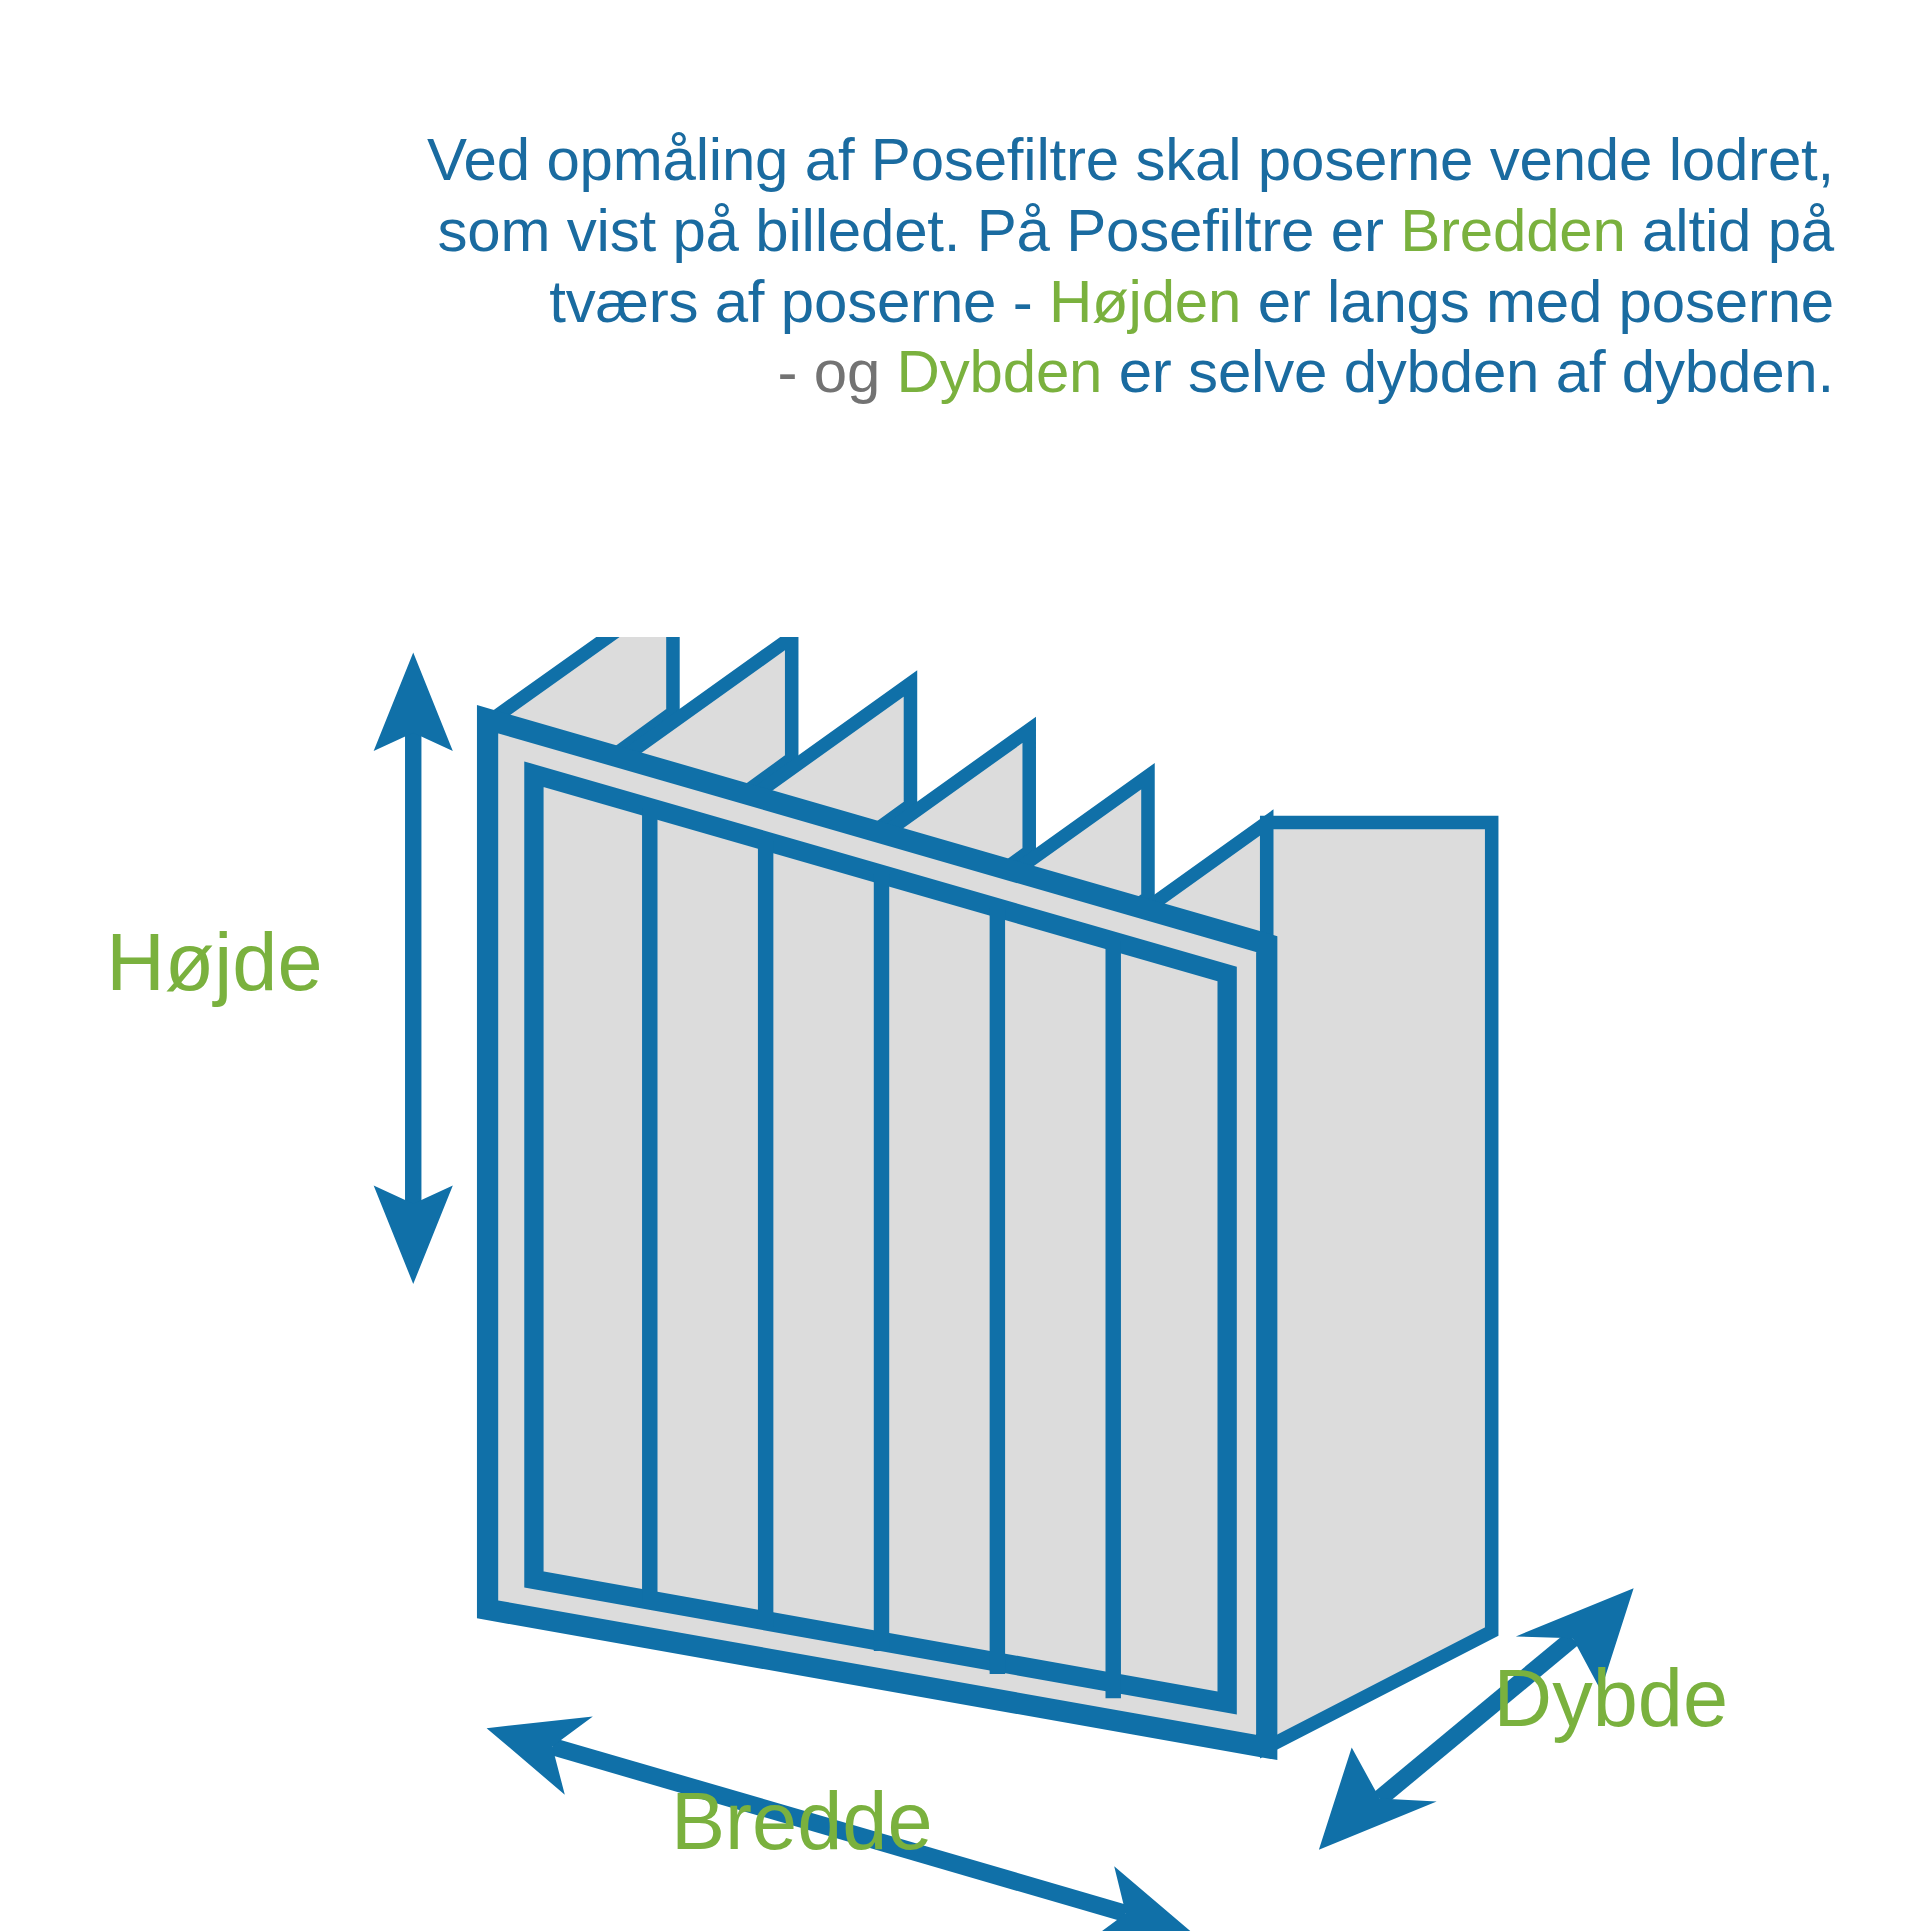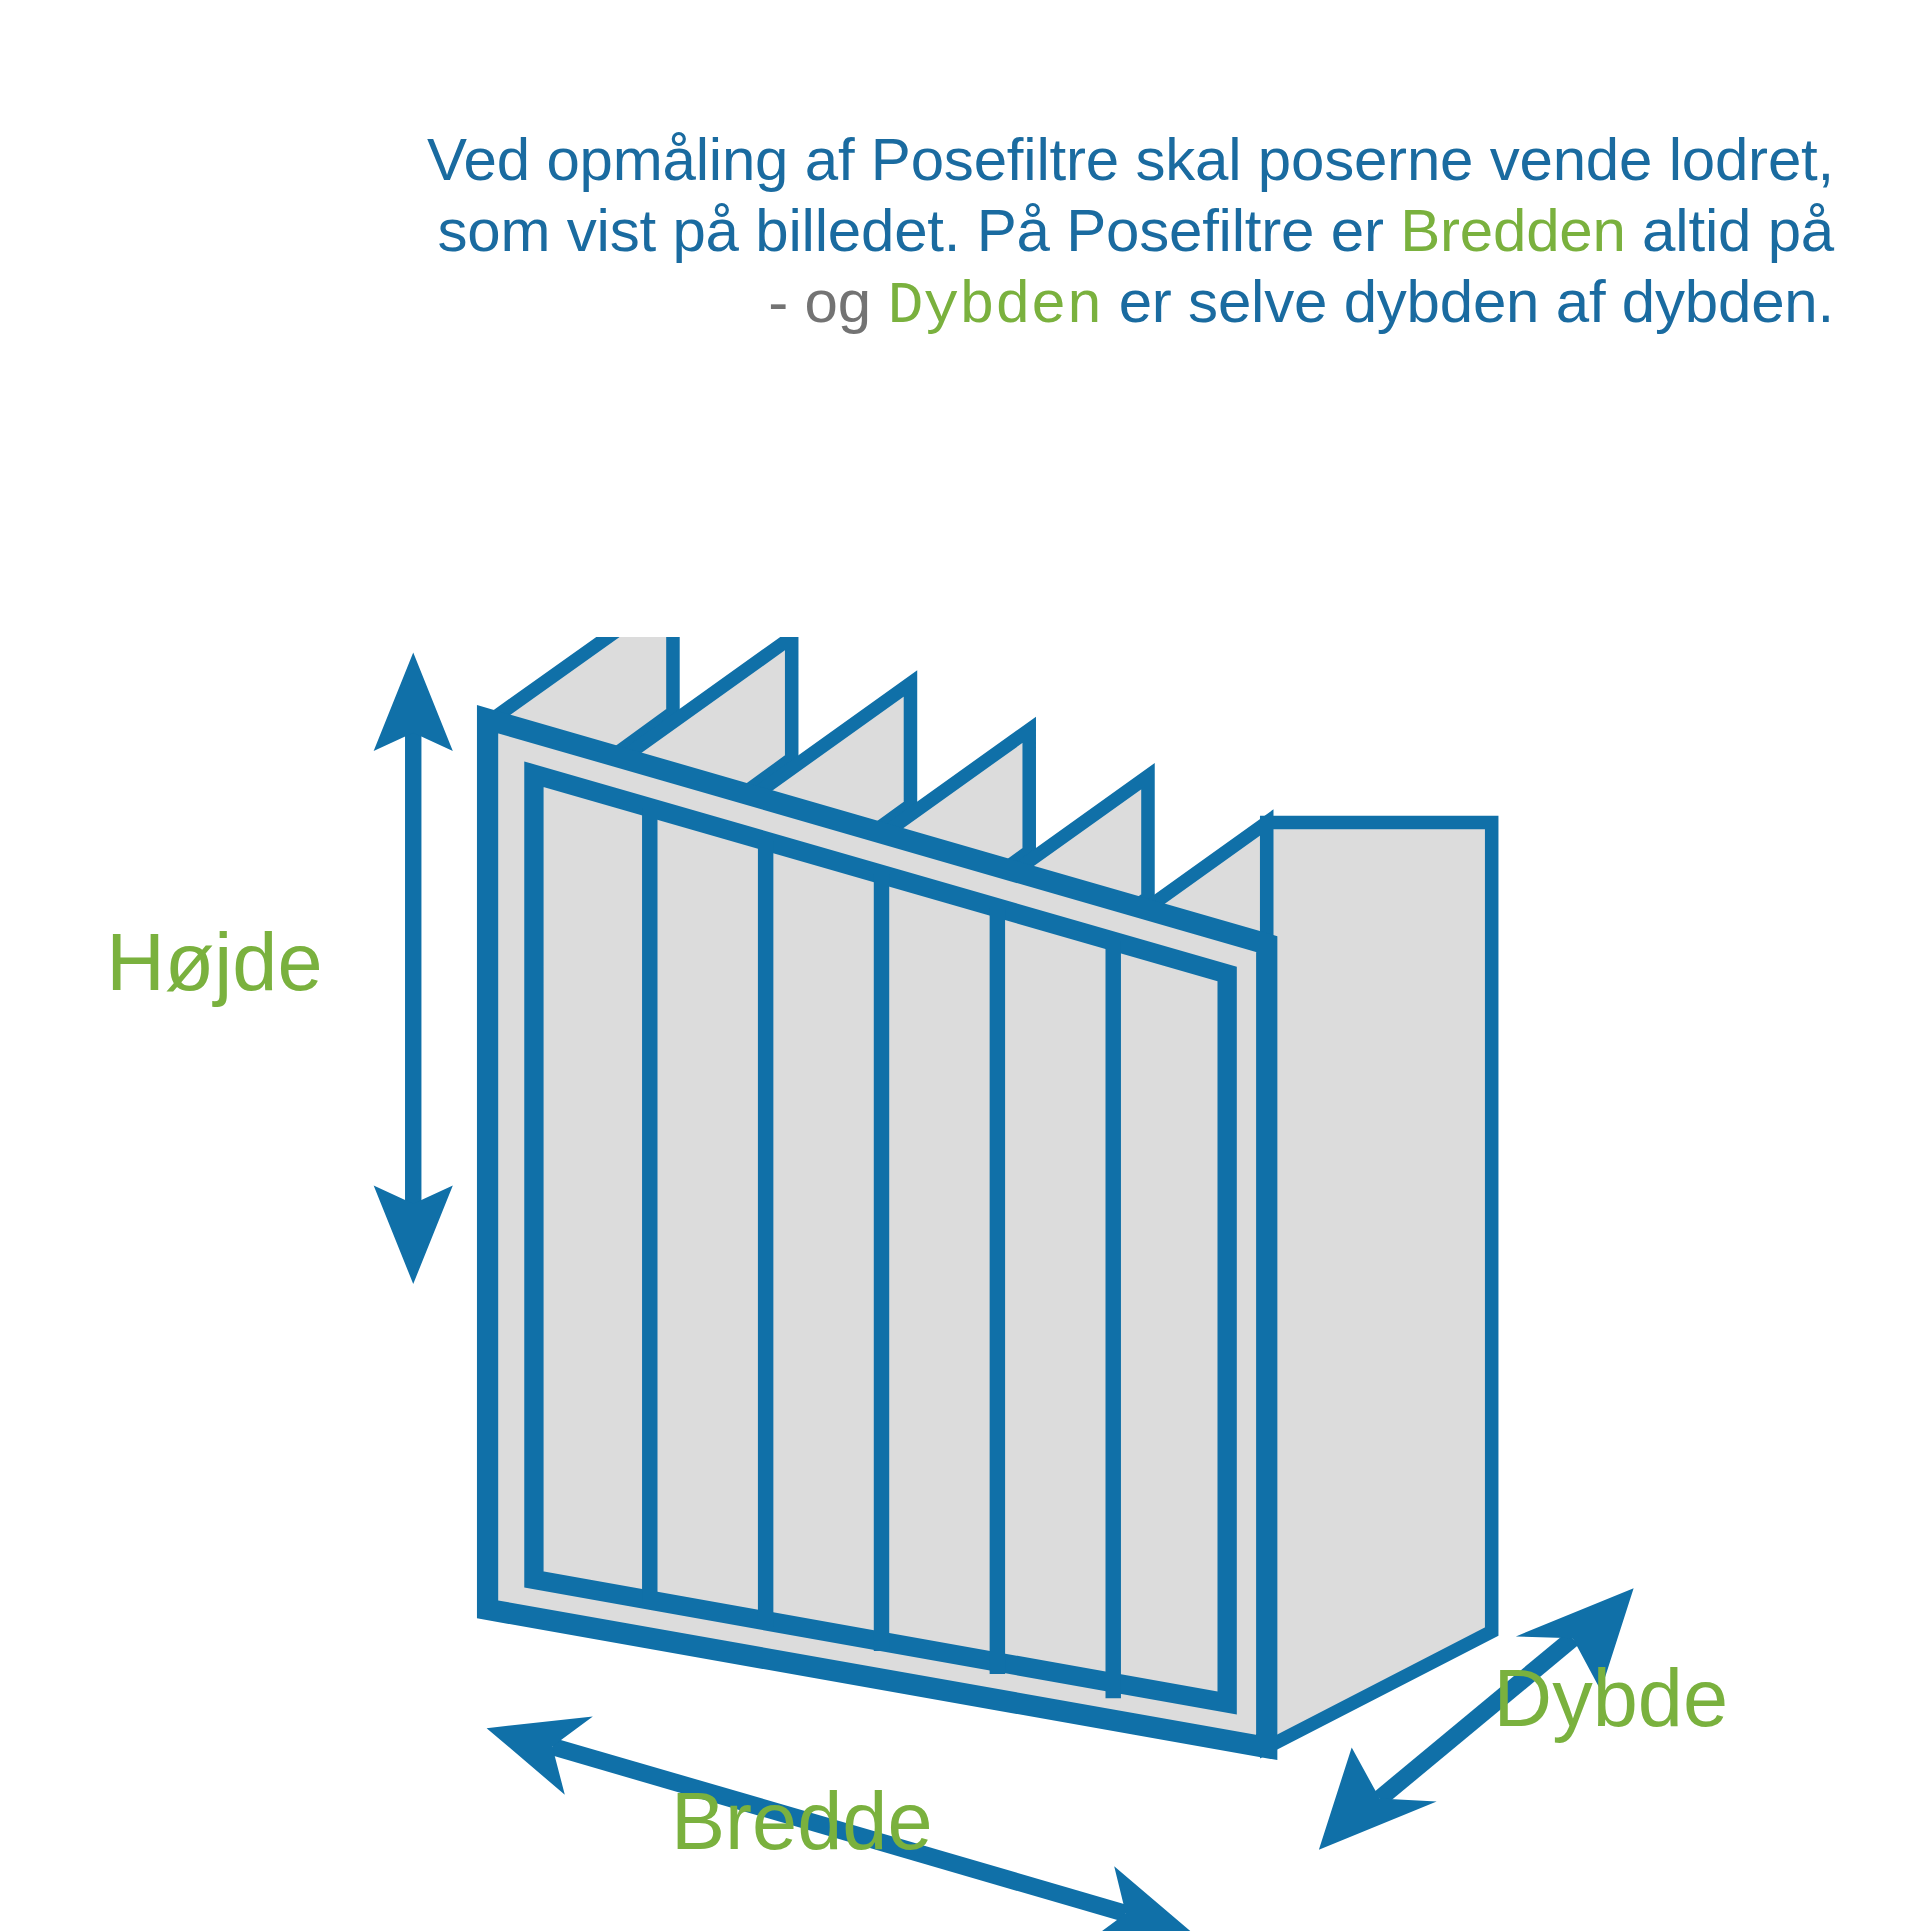--- a/index.html
+++ b/index.html
@@ -61,21 +61,24 @@
   <div class="header">
 
     <p class="intro" style="color: rgb(26, 107, 160); text-align: right;">
       <span class="ln">
         <span style="color: rgb(26, 107, 160);">Ved opmåling af Posefiltre skal poserne vende lodret,</span>
       </span>
       <span class="ln">
         <span style="color: rgb(26, 107, 160);">som vist på billedet. På Posefiltre er </span><span style="color: rgb(122, 177, 62);">Bredden</span><span style="color: rgb(26, 107, 160);"> altid på</span>
       </span>
       <span class="ln">
-        <span style="color: #737373;">- og </span><span style="color: rgb(122, 177, 62); font-family: Liberation Mono, monospace;">Dybden</span><span style="color: rgb(26, 107, 160);"> er selve dybden af dybden.</span>
+        <span style="color: rgb(26, 107, 160);">tværs af poserne - </span><span style="color: rgb(122, 177, 62);">Højden</span><span style="color: rgb(26, 107, 160);"> er langs med poserne</span>
+      </span>
+      <span class="ln">
+        <span style="color: #737373;">- og </span><span style="color: rgb(122, 177, 62);">Dybden</span><span style="color: rgb(26, 107, 160);"> er selve dybden af dybden.</span>
       </span>
     </p>
   </div>
 
   <div class="diagram-wrap">
     <svg width="1931" height="1294" viewBox="0 0 2000 1340" xmlns="http://www.w3.org/2000/svg">
 
       <g>
 
         <g>

